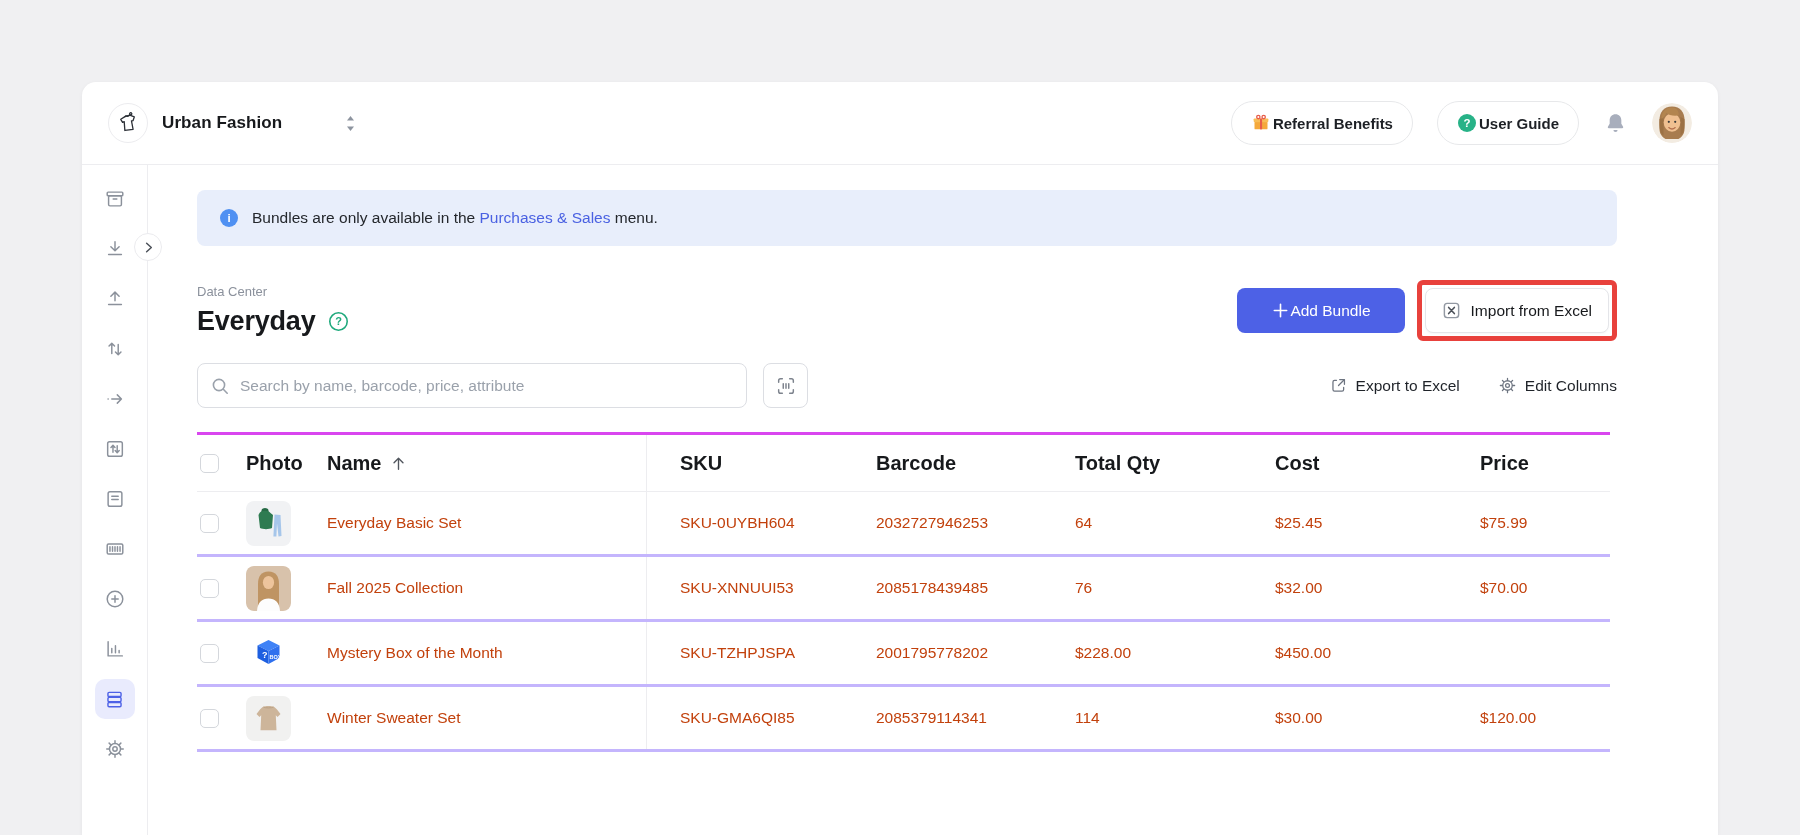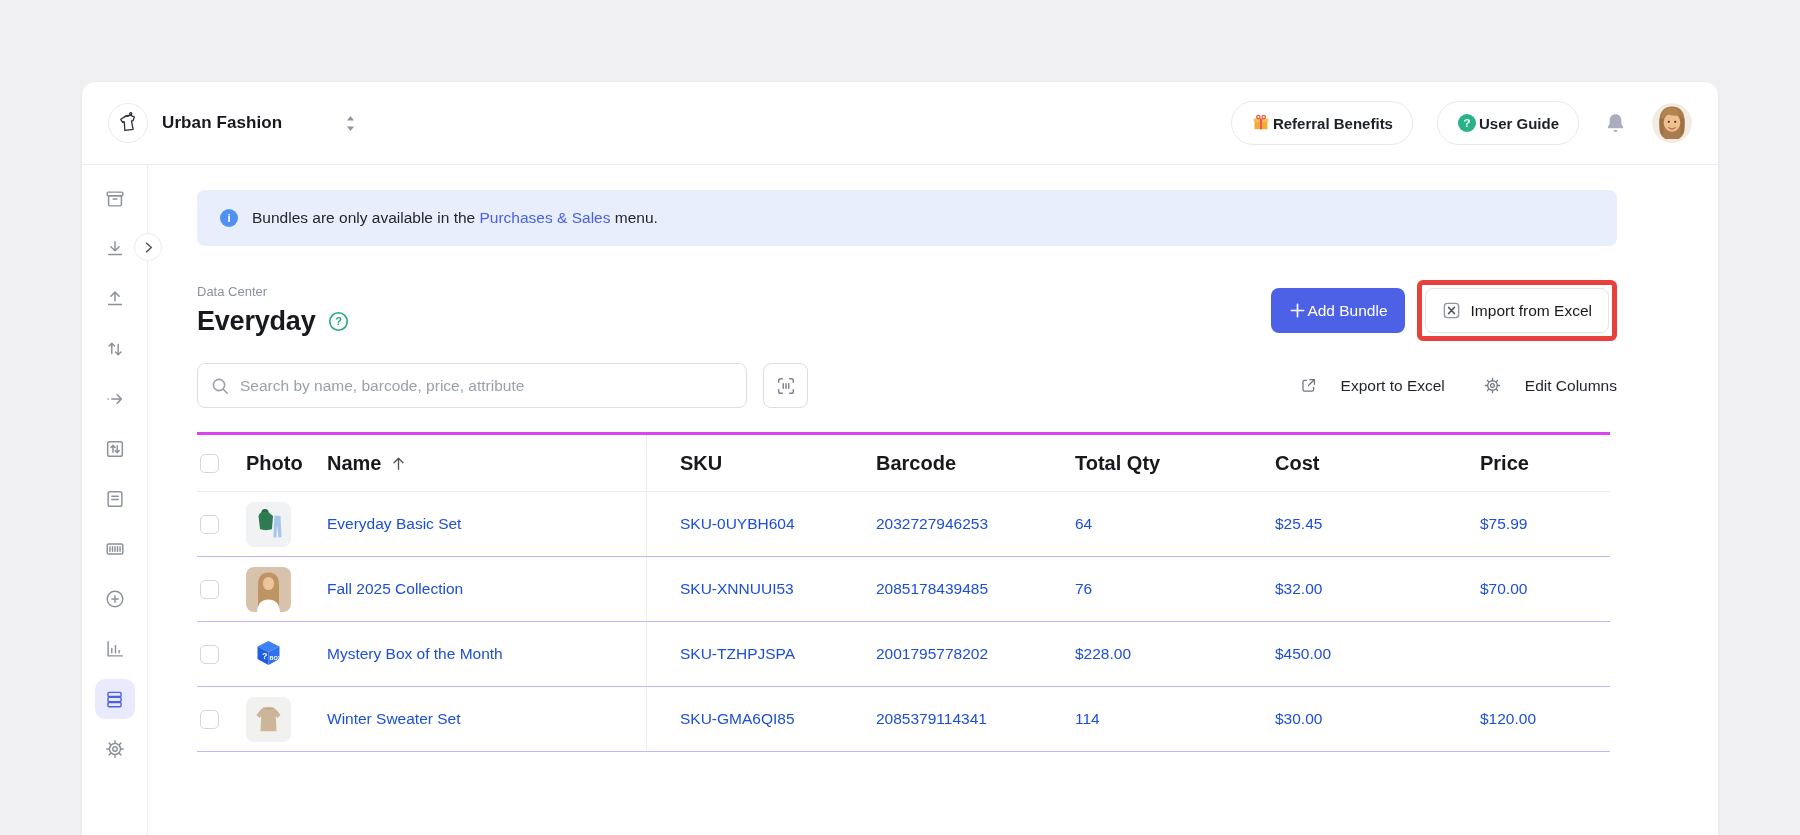--- a/index.html
+++ b/index.html
@@ -41,44 +41,44 @@
       cursor:pointer;padding:0;}
   
   .main{position:absolute;left:115px;top:83px;width:1420px;}
   .banner{margin-top:25px;height:56px;background:var(--banner-bg);border-radius:8px;display:flex;
       align-items:center;gap:13px;padding:0 22px;font-size:15.5px;color:#24272c;}
   .banner a{color:var(--link);text-decoration:none;cursor:pointer;}
   .title-row{margin-top:34px;display:flex;justify-content:space-between;align-items:center;}
   .crumb{font-size:13px;color:var(--muted);margin-bottom:7px;}
   .page-title{font-size:27px;font-weight:700;display:flex;align-items:center;gap:12px;letter-spacing:-.2px;}
   .actions{display:flex;align-items:center;gap:12px;}
-  .btn-primary{height:45px;padding:0 17px;background:var(--accent);border:none;border-radius:8px;
+  .btn-primary{height:45px;padding:0 34px;background:var(--accent);border:none;border-radius:8px;
       color:#fff;font-size:15.5px;font-weight:400;display:flex;align-items:center;cursor:pointer;
       font-family:inherit;}
   .annotation{border:5px solid var(--highlight);border-radius:6px;padding:3px;}
   .btn-import{height:45px;padding:7px 16px;background:#fff;border:1px solid #e4e5e9;border-radius:8px;
       font-size:15.5px;color:#17191c;display:flex;align-items:center;gap:10px;cursor:pointer;
       font-family:inherit;box-shadow:0 1px 2px rgba(0,0,0,.04);}
   .search-row{margin-top:22px;display:flex;align-items:center;}
   .search-wrap{position:relative;}
   .search-wrap svg{position:absolute;left:13px;top:13px;}
   .search-input{width:550px;height:45px;border:1px solid #dcdee3;border-radius:8px;padding:0 14px 0 42px;
       font-size:15.5px;color:#333;font-family:inherit;outline:none;background:#fff;}
   .search-input::placeholder{color:#9aa1ab;}
   .scan-btn{width:45px;height:45px;margin-left:16px;border:1px solid #dcdee3;border-radius:8px;background:#fff;
       display:flex;align-items:center;justify-content:center;cursor:pointer;color:#7d838d;}
   .search-row .right{margin-left:auto;display:flex;align-items:center;gap:38px;}
-  .link-btn{display:flex;align-items:center;gap:23px;background:none;border:none;font-size:15.5px;
+  .link-btn{display:flex;align-items:center;gap:8px;background:none;border:none;font-size:15.5px;
       color:#1f2329;cursor:pointer;font-family:inherit;padding:0;}
   
   .table{margin-top:24px;width:1413px;}
   .thead,.trow{display:grid;grid-template-columns:49px 81px 319px 230px 199px 200px 205px 1fr;align-items:center;}
   .thead{height:60px;border-top:3px solid #d946ef;border-bottom:1px solid var(--border);
       font-size:20px;font-weight:700;}
-  .trow{height:65px;border-bottom:1px solid #c4b5fd;font-size:15.5px;color:#1d4ed8;}
+  .trow{height:65px;border-bottom:3px solid #c4b5fd;font-size:15.5px;color:#c2410c;}
   .cell{display:flex;align-items:center;height:100%;}
   .c-sku{border-left:1px solid var(--border);padding-left:33px;}
   .checkbox{width:19px;height:19px;border:1.5px solid #d4d7dc;border-radius:5px;background:#fff;
       display:inline-block;margin-left:3px;cursor:pointer;}
   .name-h{gap:9px;cursor:pointer;}
   .photo{width:45px;height:45px;border-radius:8px;overflow:hidden;display:block;}
   .photo svg{display:block;}
 </style>
 </head>
 <body>

